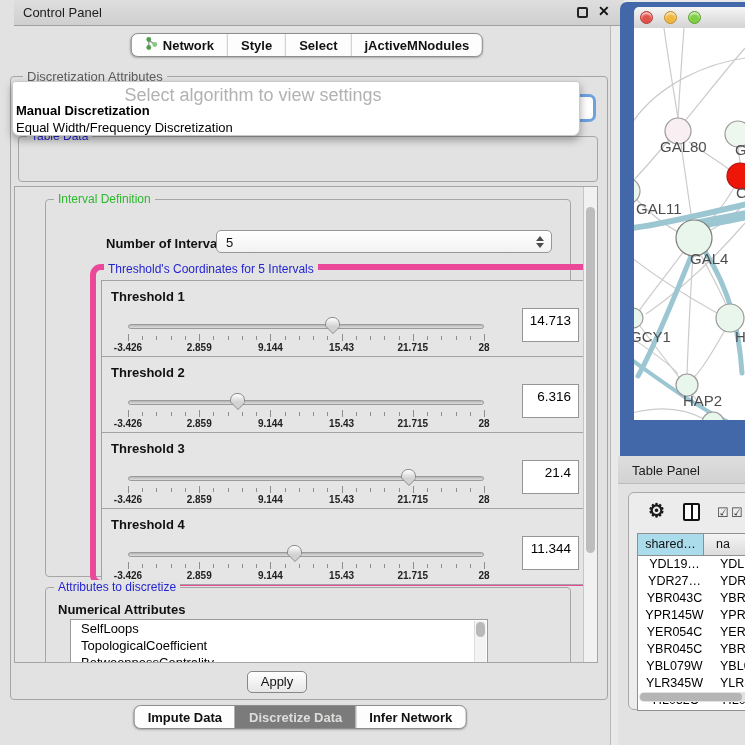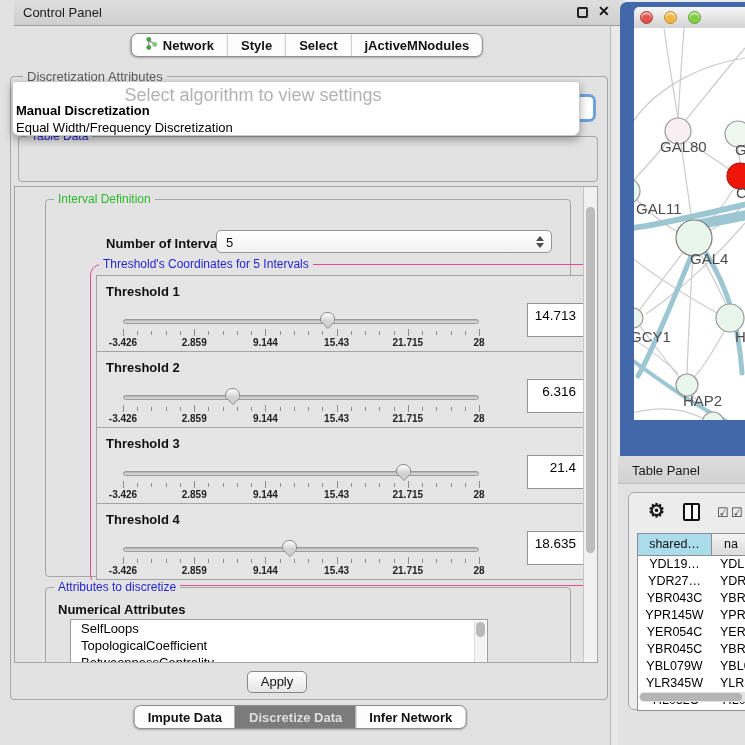--- a/index.html
+++ b/index.html
@@ -51,21 +51,21 @@
 
 
 #scroll-panel{position:absolute;left:14px;top:186px;width:584px;height:477px;background:#e3e3e3;border:1px solid #a6a6a6;overflow:hidden}
 #scroll-panel .legend{background:#e3e3e3}
 #v-scrollbar{position:absolute;right:0;top:0;width:14px;height:100%;background:#f1f1f1;border-left:1px solid #c6c6c6}
 #v-thumb{position:absolute;left:2px;top:20px;width:9px;height:346px;background:#bdbdbd;border-radius:5px}
 
 #interval-group{left:30px;top:12px;width:526px;height:378px}
 #noi-label{position:absolute;left:60px;top:36px;font-size:13px;font-weight:bold;color:#111}
 #noi-combo{left:170px;top:30px;width:336px;height:23px}
-#thr-group{position:absolute;left:44px;top:64px;width:508px;height:322px;border:1px solid #ec4899;border-radius:11px}
+#thr-group{position:absolute;left:44px;top:64px;width:508px;height:322px;border:6px solid #ec4899;border-radius:11px}
 #thr-group>.legend{color:#2525cf}
 #thr-list{position:absolute;left:5px;top:11px;right:5px}
 .thr-box{position:relative;height:77px;border:1px solid #a3a3a3;margin-top:-1px;background:#e5e5e5}
 .thr-label{position:absolute;left:9px;top:8px;font-size:13px;font-weight:bold;color:#111}
 .slider{position:absolute;left:26px;top:40px;width:356px;height:34px}
 .track{position:absolute;left:0;right:0;top:3px;height:5px;background:linear-gradient(#b5b5b5,#dedede);border:1px solid #9a9a9a;border-radius:3px}
 .thumb{position:absolute;top:-4px;width:15px;height:10px;margin-left:-8px;background:linear-gradient(#ffffff,#d4d4d4);border:1px solid #8b8b8b;border-radius:7px 7px 1px 1px;z-index:1}
 .thumb::after{content:"";position:absolute;left:50%;top:100%;margin-left:-7px;border-left:7px solid transparent;border-right:7px solid transparent;border-top:7px solid #d2d2d2;filter:drop-shadow(0 1px 0 #8b8b8b)}
 .ticks{position:absolute;left:0;right:0;top:13px;height:8px}
 .ticks i{position:absolute;width:1px;background:#8e8e8e}
@@ -100,21 +100,21 @@
 #tp-panel{position:absolute;left:10px;top:8px;width:125px;height:218px;background:#ececec;border:1px solid #a9a9a9;border-radius:6px 0 0 6px}
 #gear-ic{position:absolute;left:19px;top:6px;font-size:19px;font-weight:bold;color:#1a1a1a}
 #cols-ic{position:absolute;left:54px;top:10px;width:17px;height:18px;border:2px solid #111;border-radius:2px;background:#fff}
 #cols-ic::after{content:"";position:absolute;left:50%;top:0;width:2px;height:100%;background:#111;transform:translateX(-1px)}
 .chk{position:absolute;top:12px;font-size:13px;color:#333}
 #chk1{left:88px}
 #chk2{left:102px}
 #tp-table{position:absolute;left:8px;top:40px;width:130px;height:178px;background:#fff;border:1px solid #8f8f8f;overflow:hidden}
 .tp-header{display:flex;height:22px;border-bottom:1px solid #8f8f8f}
 .tp-header .hc{font-size:12.5px;color:#111;line-height:21px;overflow:hidden;white-space:nowrap}
-.tp-header .hc.c1{width:74px;text-align:center;background:#aadceb;border-right:1px solid #8f8f8f}
+.tp-header .hc.c1{width:66px;text-align:center;background:#aadceb;border-right:1px solid #8f8f8f}
 .tp-header .hc.c2{flex:1;background:linear-gradient(#f4f4f4,#dcdcdc);padding-left:12px}
 .tp-row{display:flex;height:17px}
 .tp-row .c1{width:74px;text-align:center;border-right:1px solid #fff}
 .tp-row div{font-size:12.5px;color:#000;line-height:17px;white-space:nowrap;overflow:hidden}
 .tp-row .c2{flex:1;padding-left:8px}
 #h-scrollbar{position:absolute;left:1px;bottom:8px;width:126px;height:10px;background:#e2e2e2;border-radius:5px}
 #h-thumb{position:absolute;left:1px;top:1px;width:102px;height:8px;background:#b5b5b5;border-radius:4px}
 </style>
 </head>
 <body>
@@ -346,21 +346,21 @@
                 <div class="thumb" style="left: 47%;"></div>
                 <div class="scale">
                   <b style="left: 0%;">-3.426</b>
                   <b style="left: 20%;">2.859</b>
                   <b style="left: 40%;">9.144</b>
                   <b style="left: 60%;">15.43</b>
                   <b style="left: 80%;">21.715</b>
                   <b style="left: 100%;">28</b>
                 </div>
               </div>
-              <div class="thr-value">18.635</div>
+              <div class="thr-value">11.344</div>
             </div>
           </div>
       </div>
     </div>
 
     <div id="attr-group" class="group">
       <span class="legend blue">Attributes to discretize</span>
       <span id="attr-label">Numerical Attributes</span>
       <div id="attr-list">
         <div id="attr-items">

